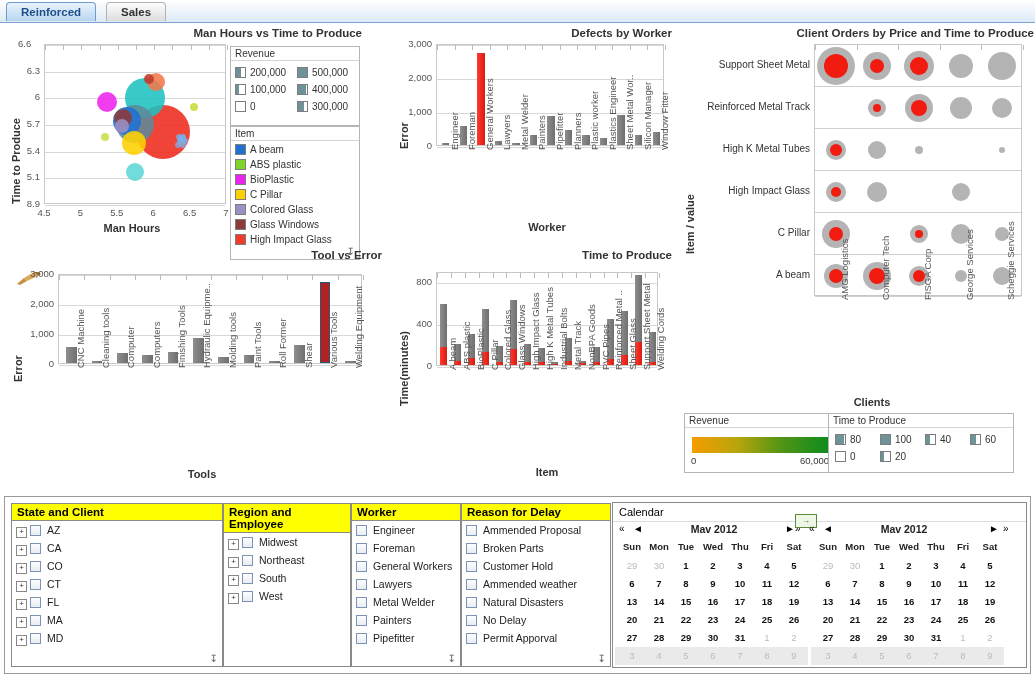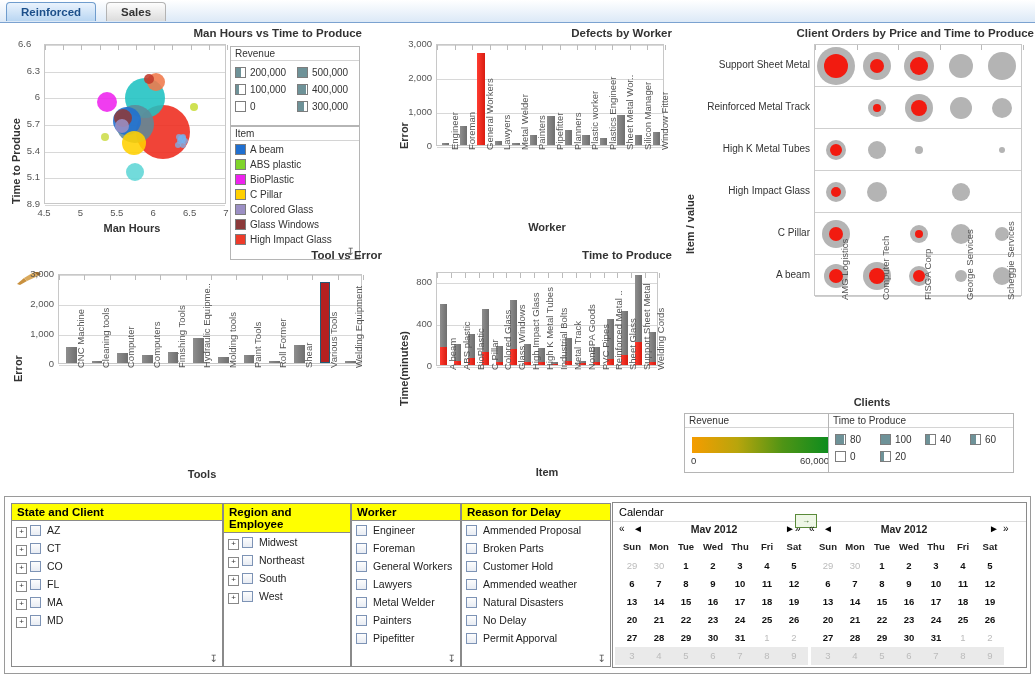--- a/index.html
+++ b/index.html
@@ -461,22 +461,23 @@
     <div class="legrow" style="position:absolute;left:141px;top:18px;"><span class="sw" style="background:linear-gradient(90deg,#6e9298 60%,#ffffff 60%);"></span><span>60</span></div>
     <div class="legrow" style="position:absolute;left:6px;top:35px;"><span class="sw" style="background:linear-gradient(90deg,#6e9298 0%,#ffffff 0%);"></span><span>0</span></div>
     <div class="legrow" style="position:absolute;left:51px;top:35px;"><span class="sw" style="background:linear-gradient(90deg,#6e9298 30%,#ffffff 30%);"></span><span>20</span></div>
   </div>
 
 <div id="filters">
   <div class="fcol" style="left:6px;width:212px;">
     <div class="fhead">State and Client</div>
     <div id="fc0">
         <div class="fitem"><span class="plus">+</span><span class="cb"></span><span>AZ</span></div>
+        <div class="fitem"><span class="plus">+</span><span class="cb"></span><span>CA</span></div>
+        <div class="fitem"><span class="plus">+</span><span class="cb"></span><span>CO</span></div>
         <div class="fitem"><span class="plus">+</span><span class="cb"></span><span>CT</span></div>
-        <div class="fitem"><span class="plus">+</span><span class="cb"></span><span>CO</span></div>
         <div class="fitem"><span class="plus">+</span><span class="cb"></span><span>FL</span></div>
         <div class="fitem"><span class="plus">+</span><span class="cb"></span><span>MA</span></div>
         <div class="fitem"><span class="plus">+</span><span class="cb"></span><span>MD</span></div>
       </div>
     <div class="scrollind">↧</div>
   </div>
   <div class="fcol" style="left:218px;width:128px;">
     <div class="fhead">Region and Employee</div>
     <div id="fc1">
         <div class="fitem"><span class="plus">+</span><span class="cb"></span><span>Midwest</span></div>

